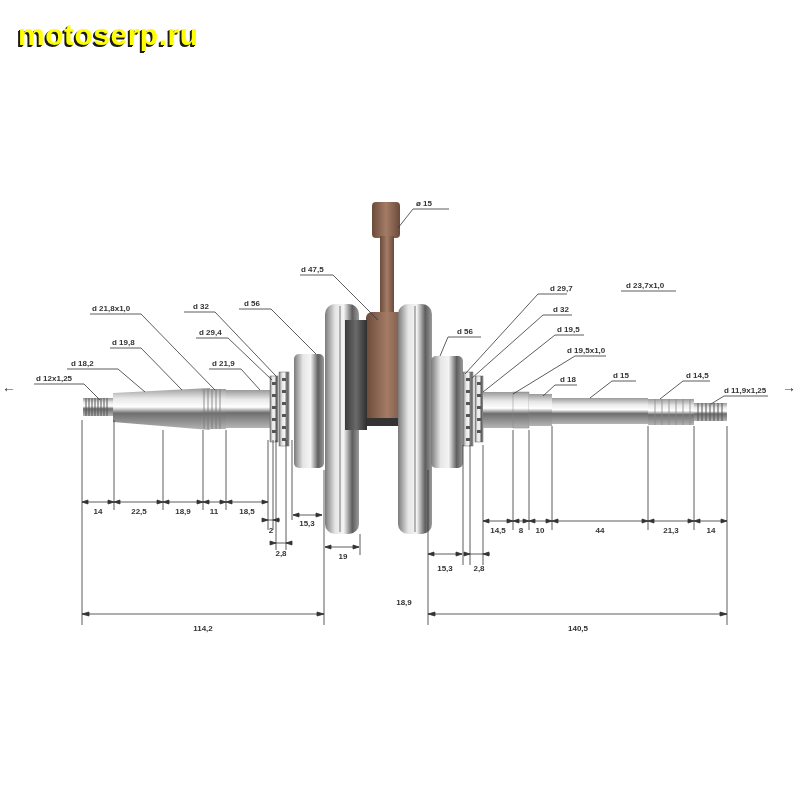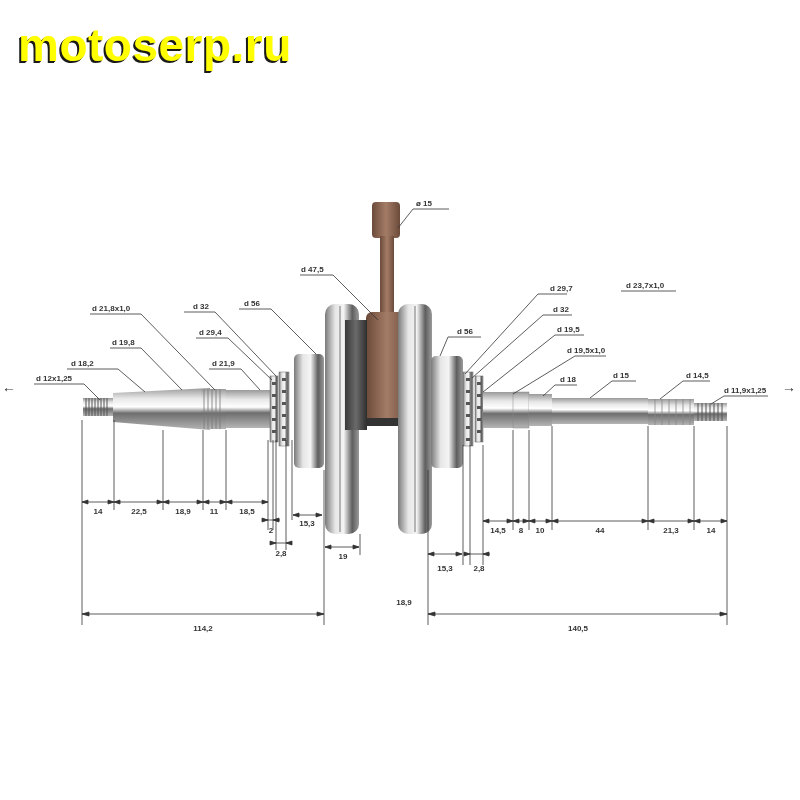--- a/index.html
+++ b/index.html
@@ -1,19 +1,19 @@
 <!DOCTYPE html>
 <html><head>
 <meta charset="utf-8">
 <style>
   html, body { margin: 0; padding: 0; background: #ffffff; }
   body { width: 800px; height: 800px; position: relative; overflow: hidden; font-family: "Liberation Sans", sans-serif; }
   .logo {
     position: absolute; left: 18px; top: 18px;
-    font-family: "Liberation Sans", sans-serif; font-weight: bold; font-size: 46px;
+    font-family: "Liberation Sans", sans-serif; font-weight: bold; font-size: 30px;
     color: #ffff00; letter-spacing: 0.5px;
     text-shadow: -2px 2px 0 #1a1a1a, -1px 1px 0 #1a1a1a;
   }
   svg.drawing { position: absolute; left: 0; top: 0; }
   .lbl { font-family: "Liberation Sans", sans-serif; font-weight: bold; font-size: 8px; fill: #333333; }
   .dim { font-family: "Liberation Sans", sans-serif; font-weight: bold; font-size: 8px; fill: #333333; text-anchor: middle; }
 </style>
 </head>
 <body>
 

